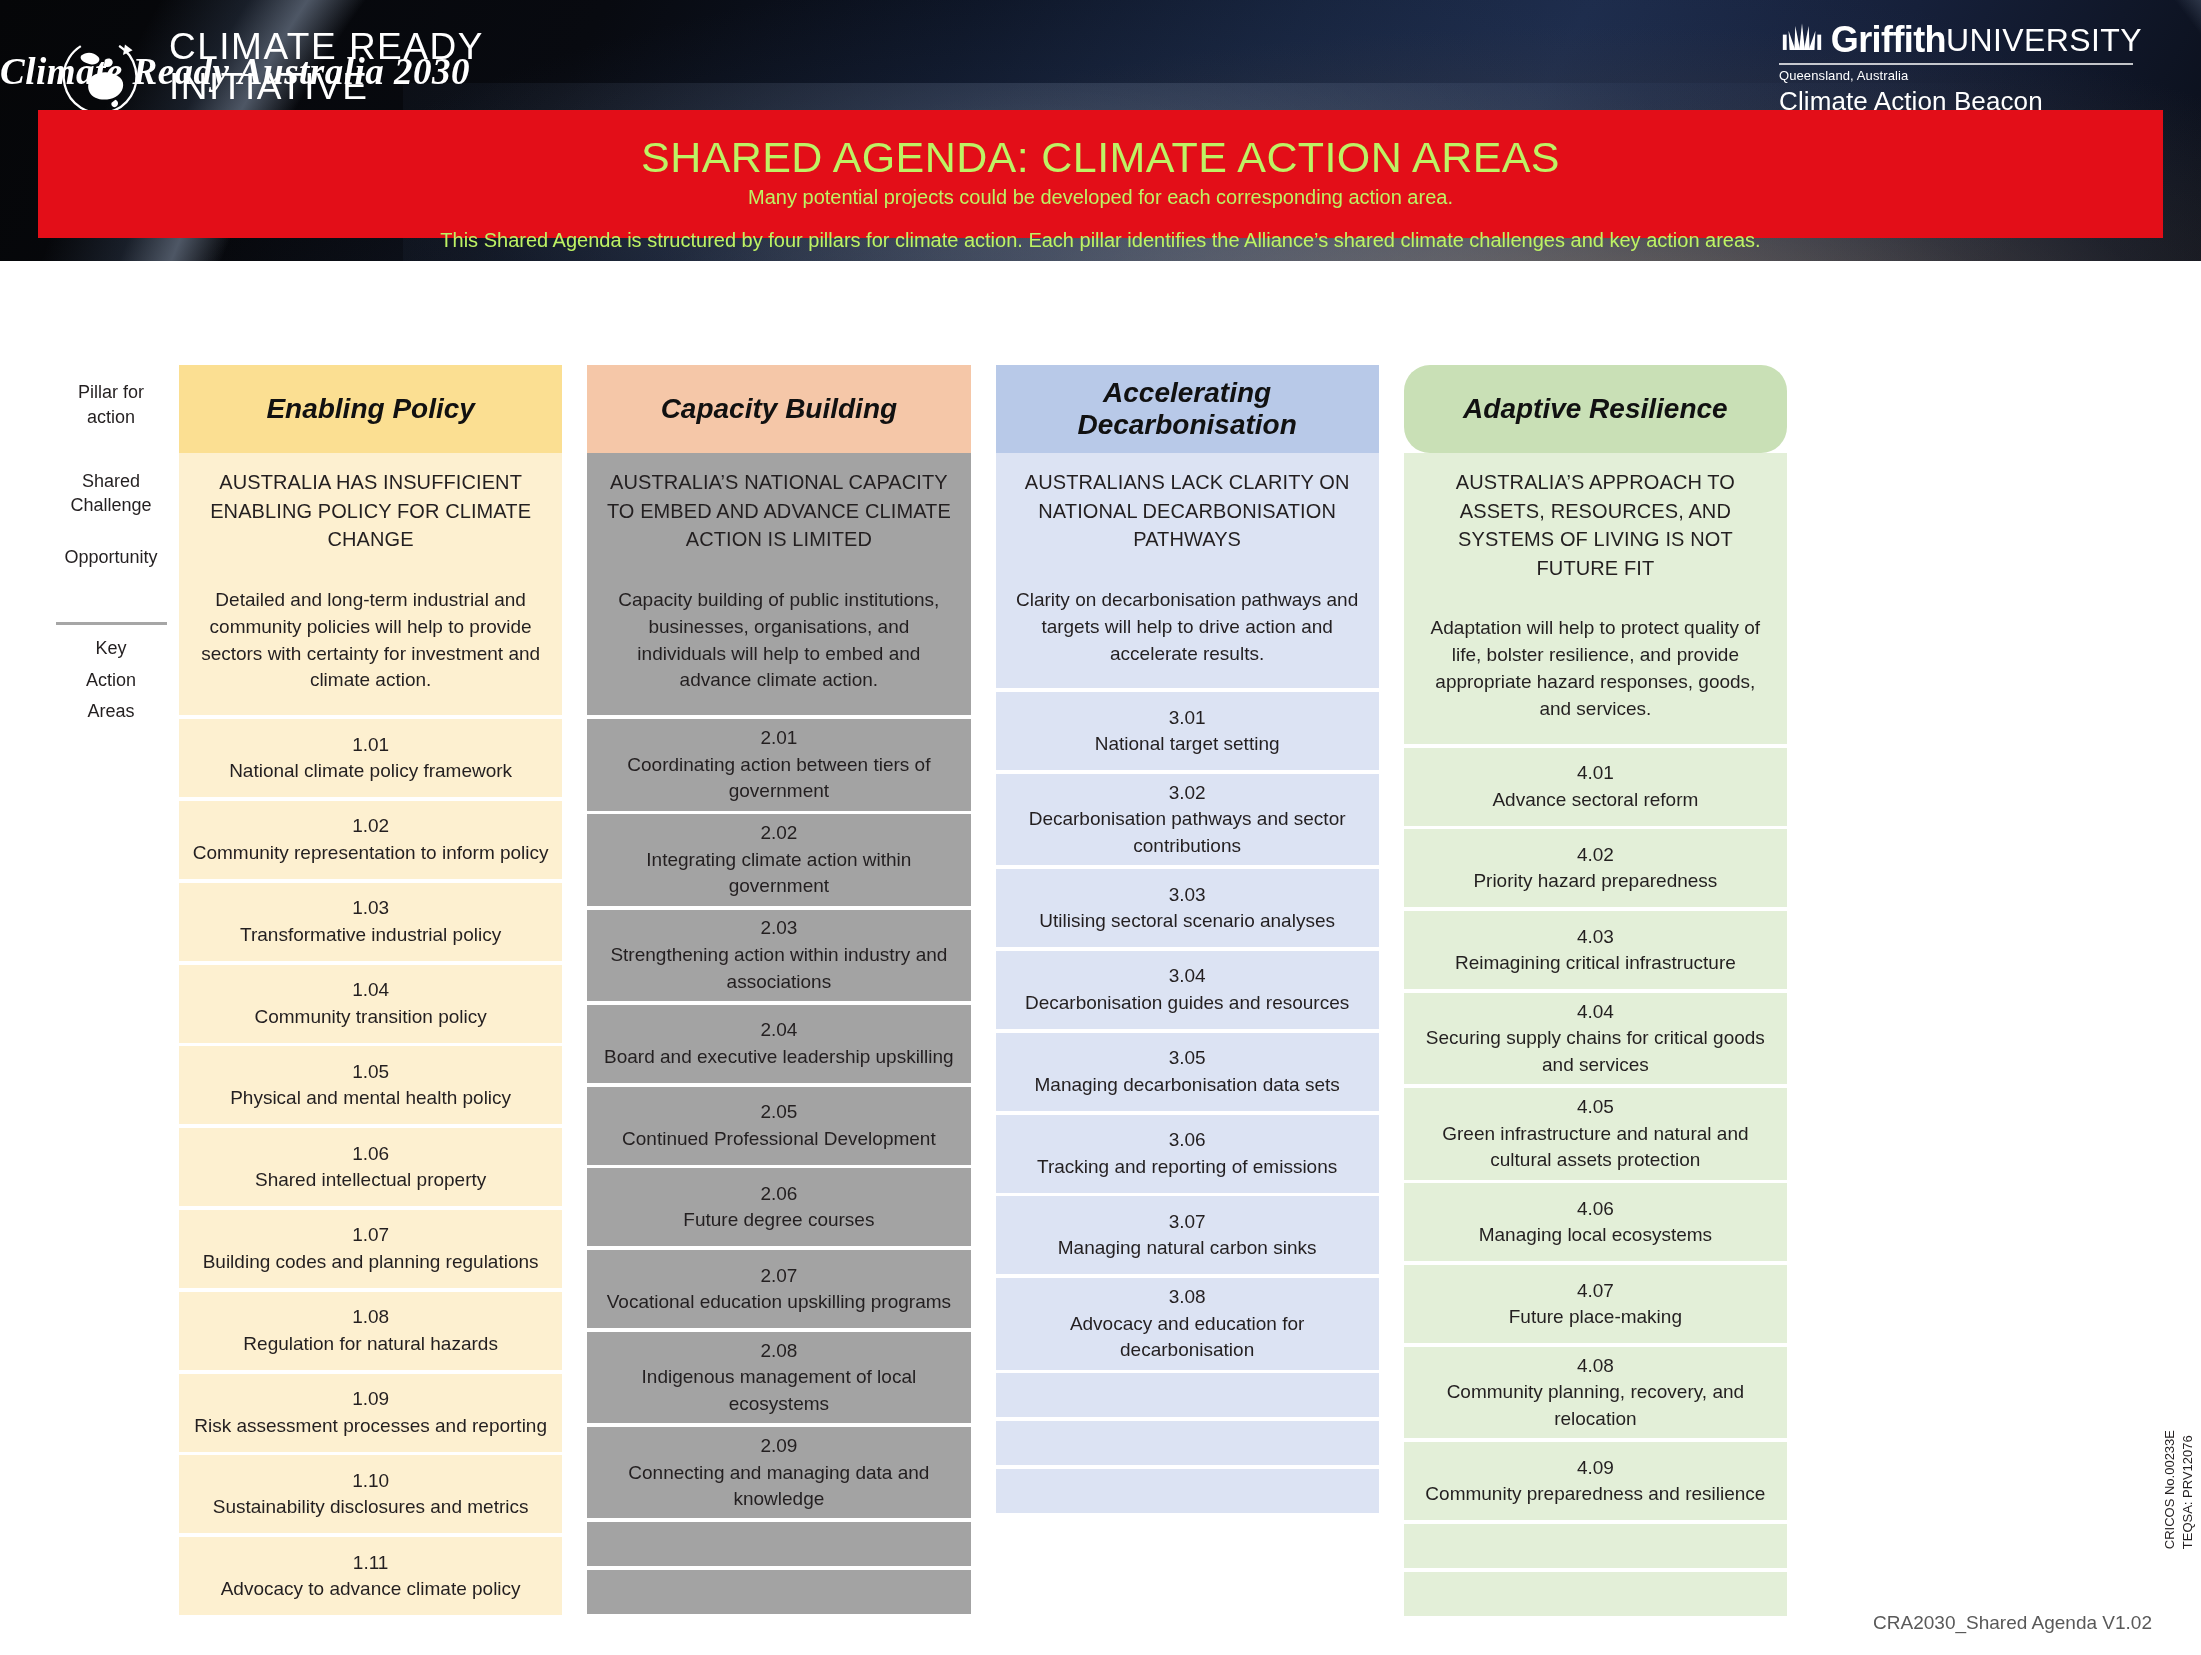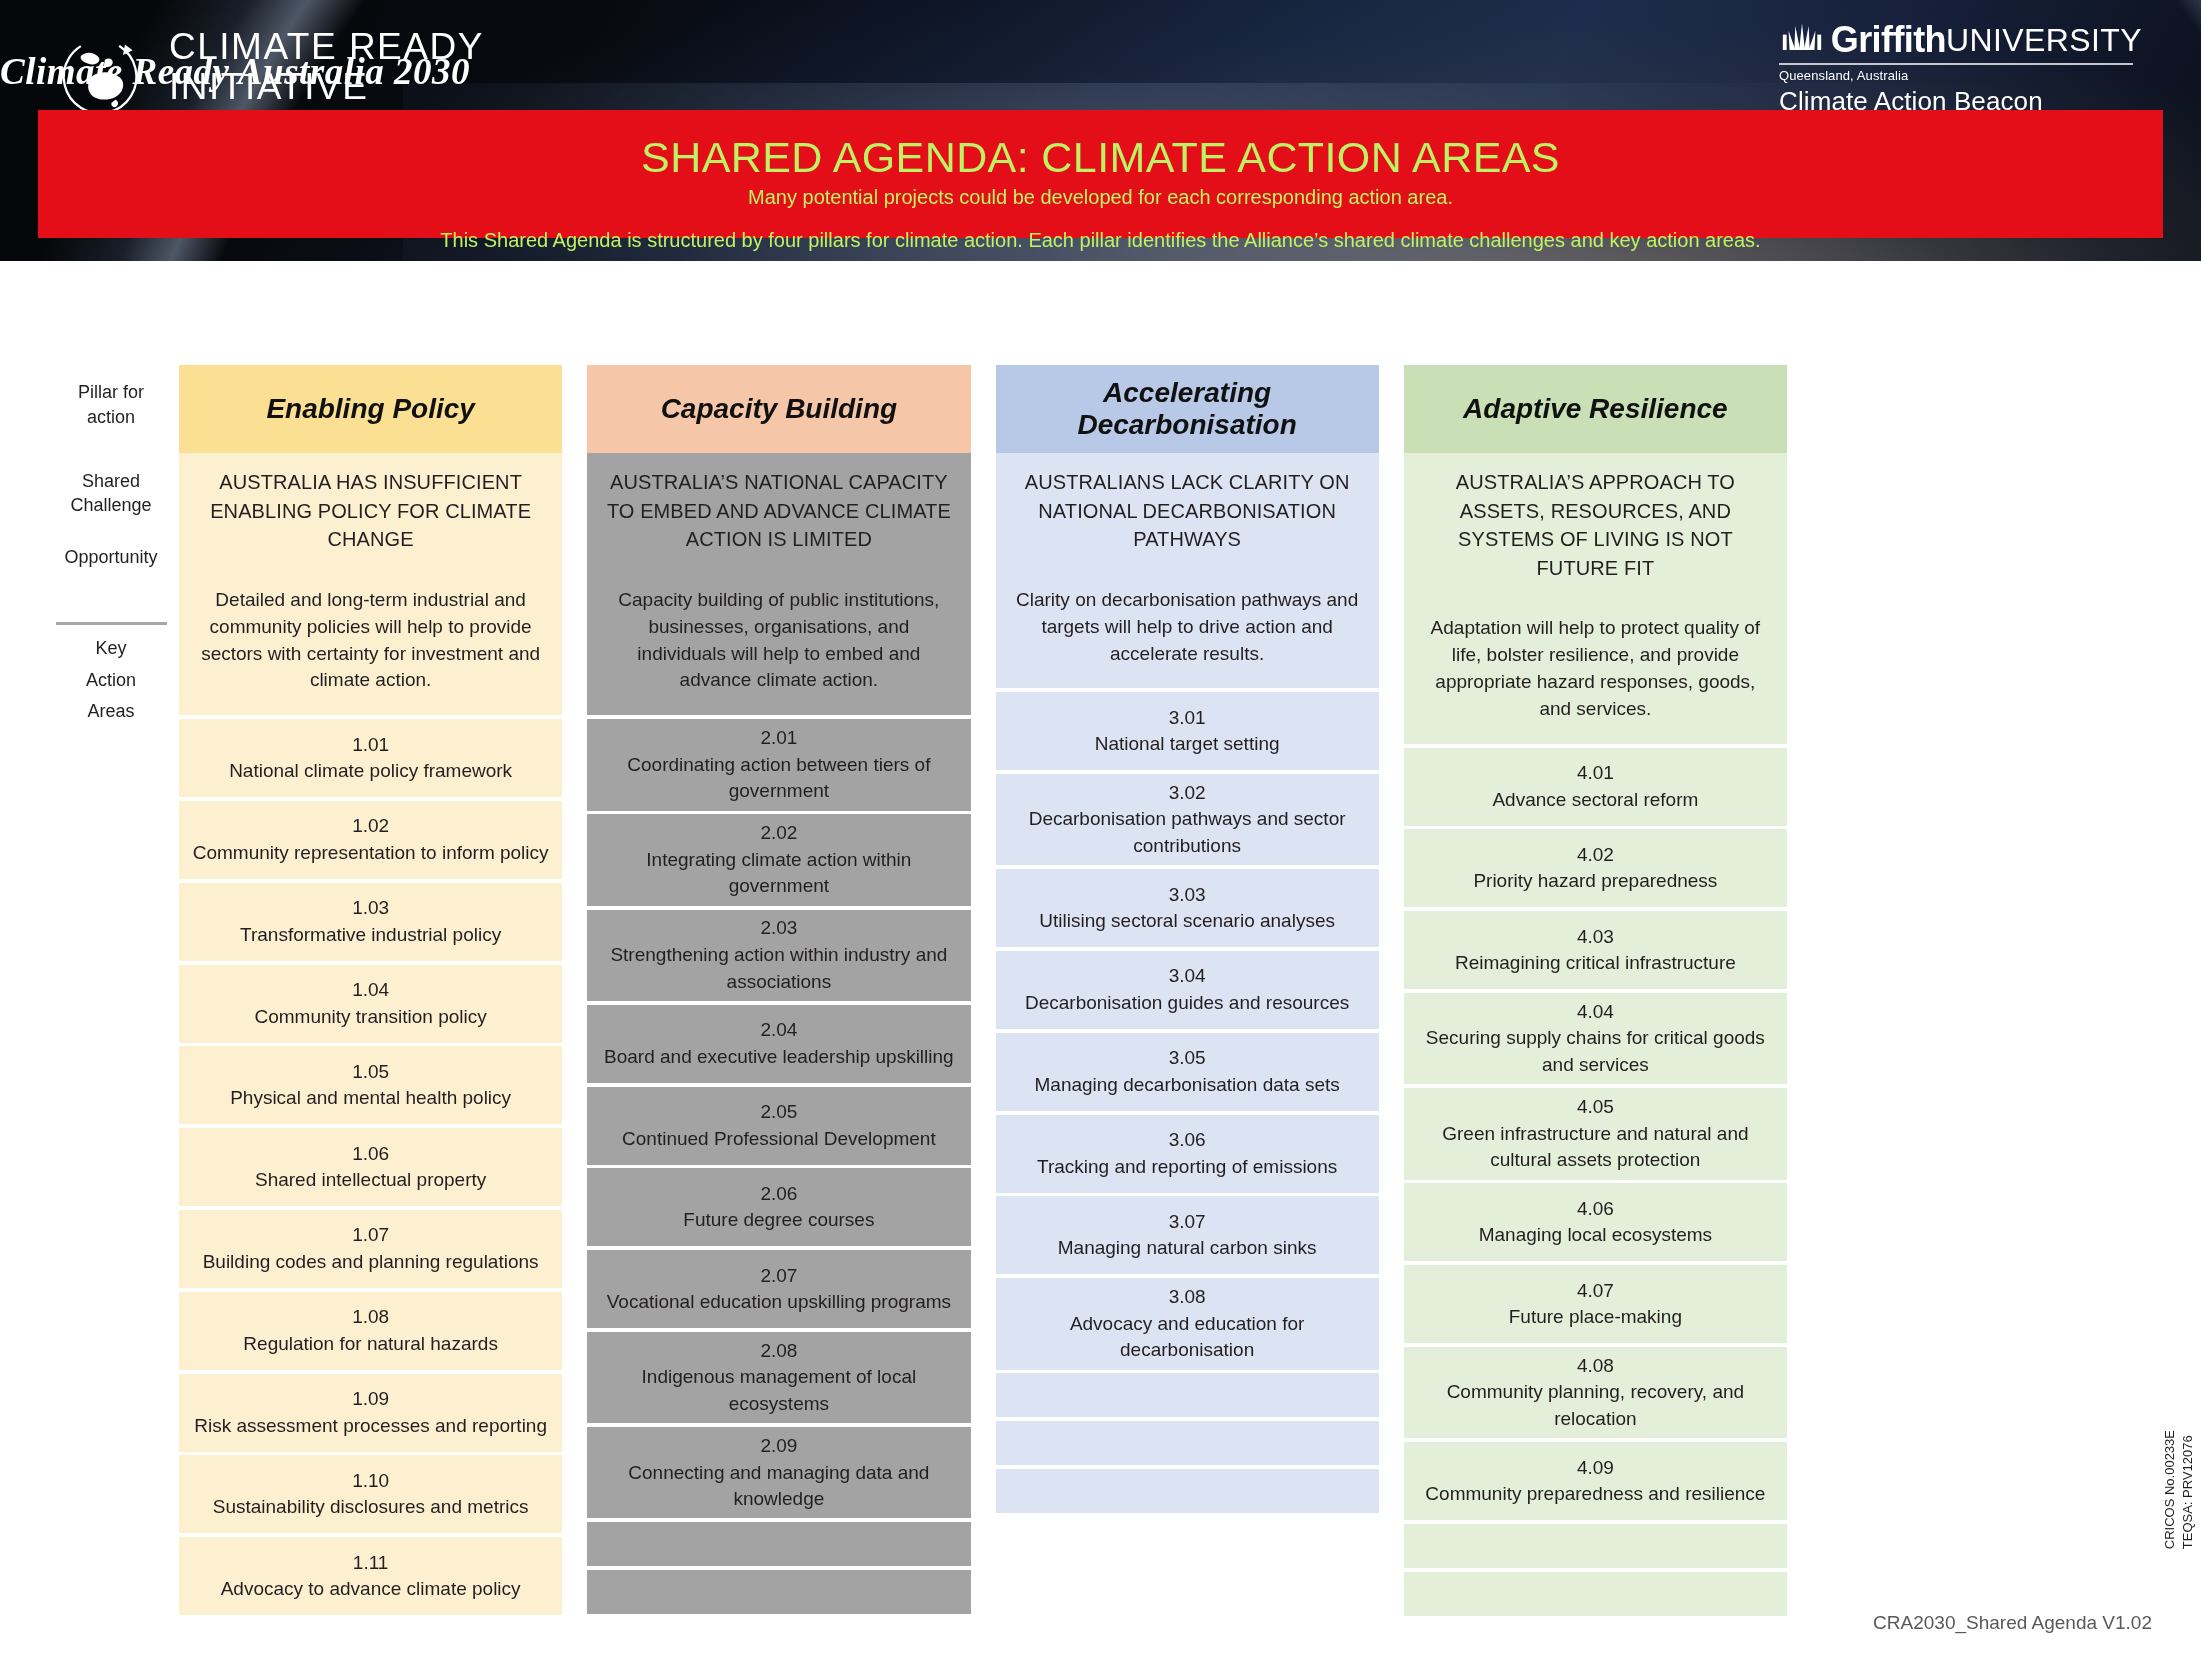--- a/index.html
+++ b/index.html
@@ -89,21 +89,21 @@
   .action .lbl { font-size:19px; color:#231f20; line-height:1.4; }
   .action.empty { min-height:44px; }
 
   
   .c0 .col-head { background:#fbdf92; }
   .c0 .col-intro, .c0 .action { background:#fdf0d0; }
   .c1 .col-head { background:#f5c7a8; }
   .c1 .col-intro, .c1 .action { background:#a3a3a3; }
   .c2 .col-head { background:#b8c9e8; }
   .c2 .col-intro, .c2 .action { background:#dce3f3; }
-  .c3 .col-head { background:#c9e0b6; }
+  .c3 .col-head { background:#c9e0b6;border-radius:26px; }
   .c3 .col-intro, .c3 .action { background:#e3efd8; }
 
   
   .footer-code {
     position:absolute; right:50px; bottom:21px;
     font-size:19px; color:#595959;
   }
   .cricos {
     position:absolute; right:5.8px; bottom:106px;
     font-size:13px; color:#231f20; line-height:1.35;

